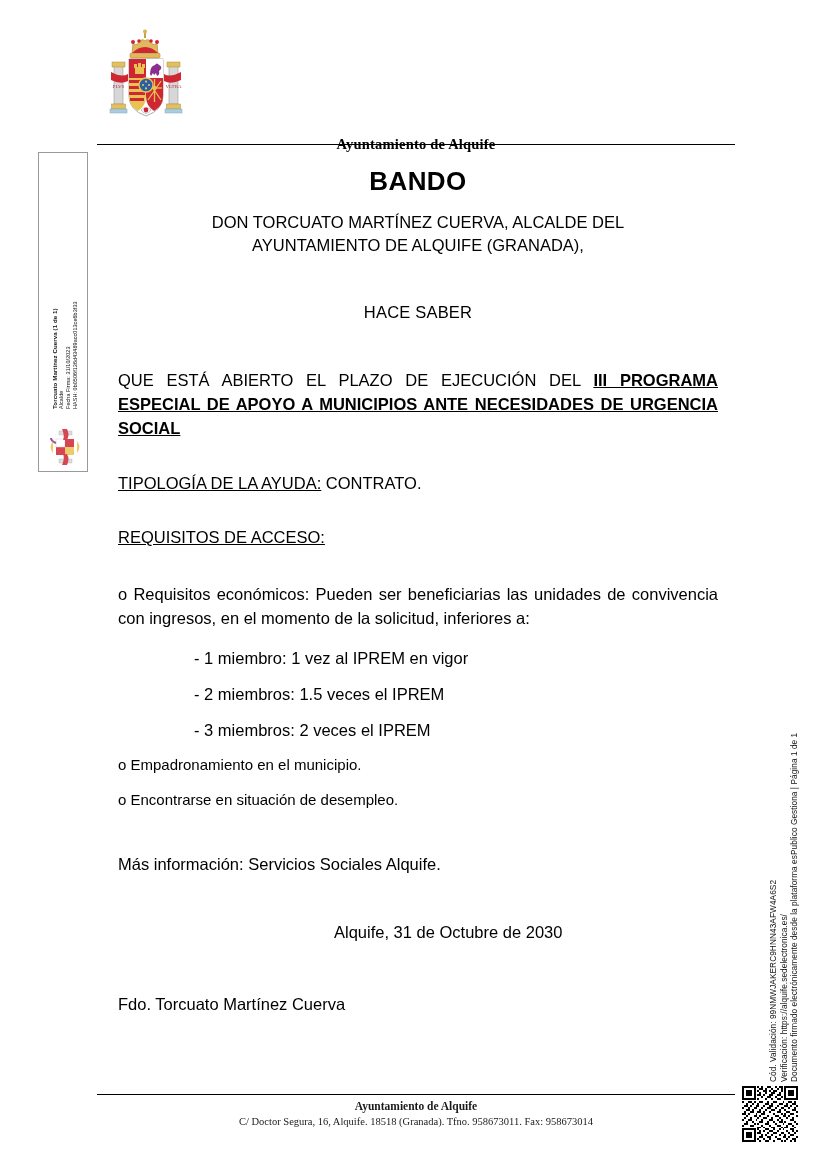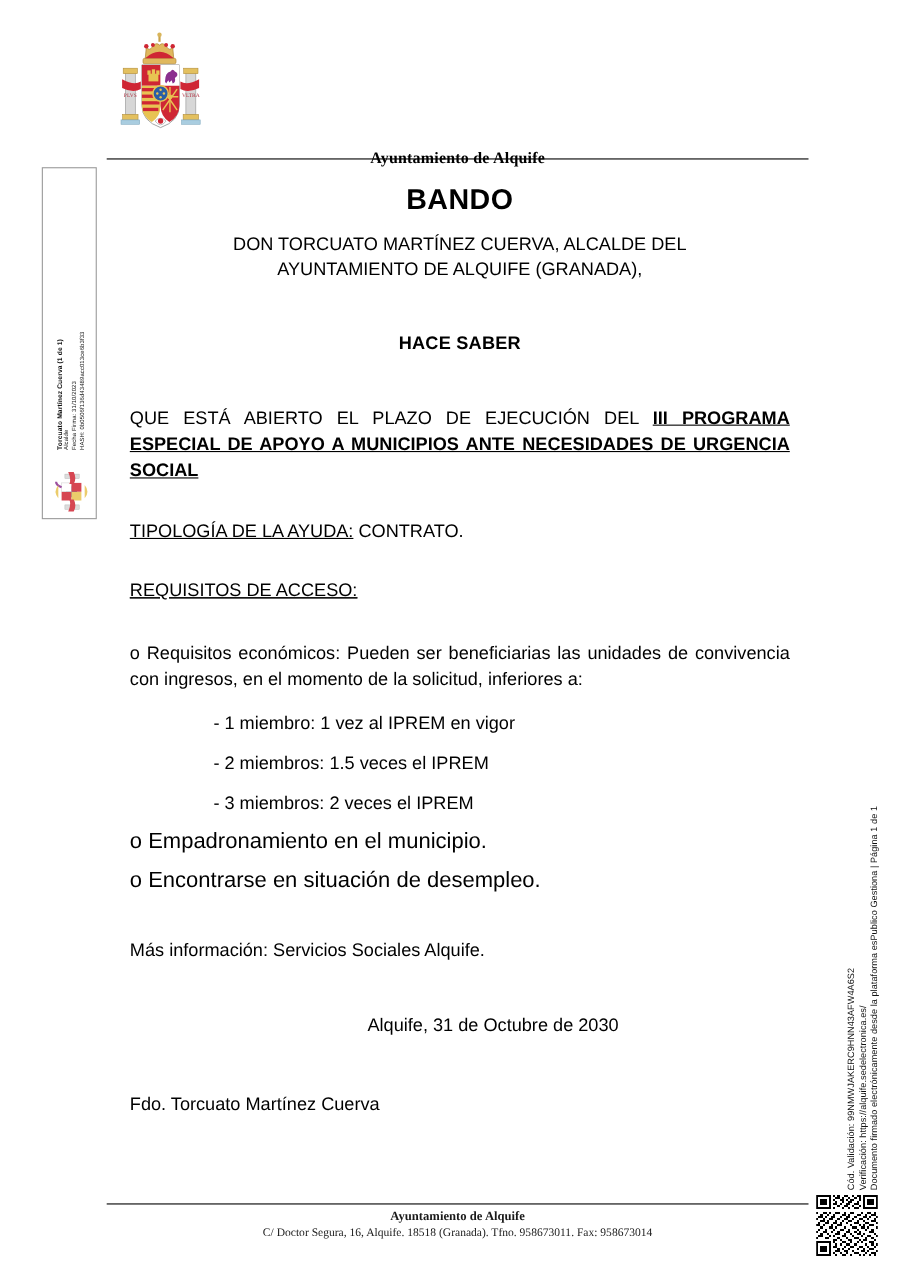--- a/index.html
+++ b/index.html
@@ -146,62 +146,62 @@
     margin: 0 0 14px 0;
   }
   .centered-block {
     text-align: center;
     font-size: 16.5px;
     line-height: 23px;
   }
   #hace-saber {
     text-align: center;
     font-size: 16.5px;
-    font-weight: bold;
+    font-weight: normal;
     margin-top: 46px;
     letter-spacing: .2px;
   }
   #main-para {
     margin-top: 46px;
     font-size: 16.5px;
     line-height: 24px;
     text-align: justify;
   }
   #main-para .emph {
     font-weight: bold;
     text-decoration: underline;
   }
   .section-line {
     margin-top: 32px;
     font-size: 16.5px;
     line-height: 23px;
   }
   .u { text-decoration: underline; }
 
-  #req-heading { margin-top: 33px; font-size: 16.5px; text-decoration: underline; }
+  #req-heading { margin-top: 33px; font-size: 16.5px; }
 
   #req-para {
     margin-top: 36px;
     font-size: 16.5px;
     line-height: 23.5px;
     text-align: justify;
   }
   .ipremlist {
     margin: 0; padding: 0;
     list-style: none;
   }
   .ipremlist li {
     margin-top: 14px;
     margin-left: 76px;
     font-size: 16.5px;
     line-height: 22px;
   }
   .bullet-o {
     margin-top: 13px;
-    font-size: 20px;
+    font-size: 15px;
     line-height: 22px;
   }
   #mas-info {
     margin-top: 42px;
     font-size: 16.5px;
     line-height: 23px;
   }
   #signature-block {
     margin-top: 44px;
     margin-left: 216px;

